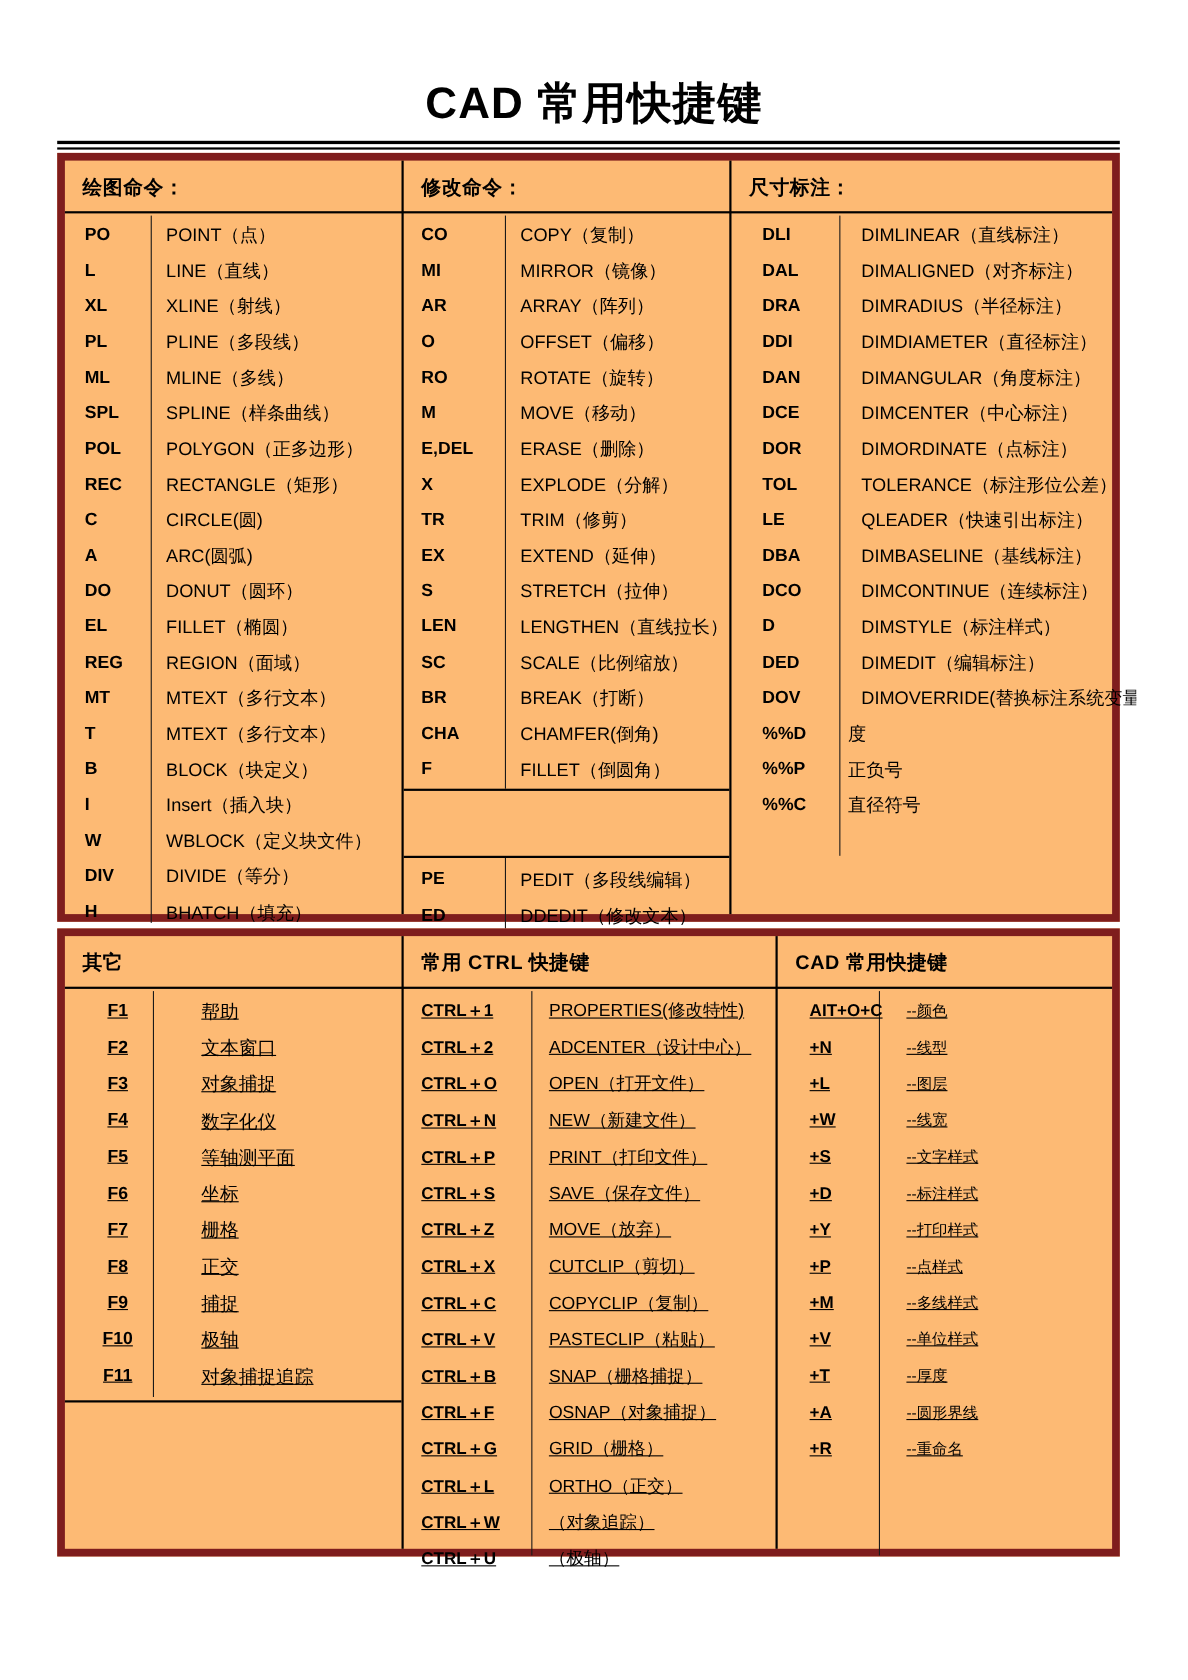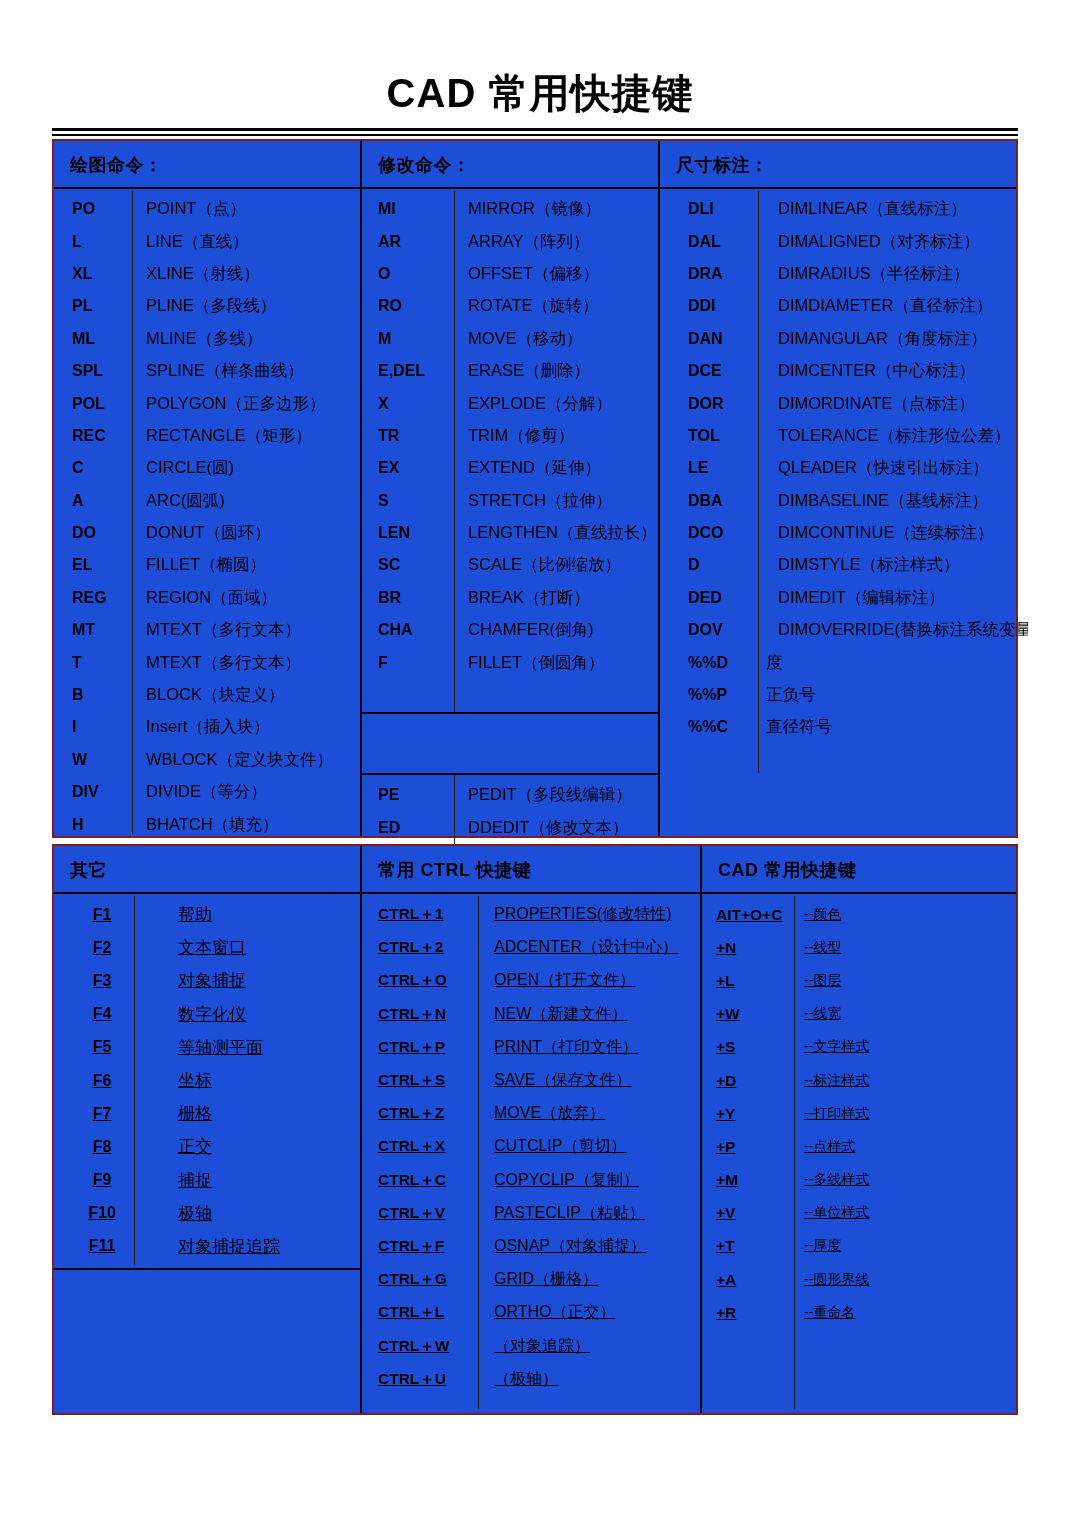--- a/index.html
+++ b/index.html
@@ -39,23 +39,23 @@
     left: 52px;
     width: 966px;
     background: #000;
   }
   .title-rule.r1 { top: 128px; height: 3px; }
   .title-rule.r2 { top: 134px; height: 2px; }
 
   
   .tbl {
     position: absolute;
-    border: 2px solid #7f1d1d;
+    border: 7px solid #7f1d1d;
     box-sizing: border-box;
-    background: #1d4ed8;
+    background: #fdba74;
   }
   #table-top    { left: 52px; top: 139px; width: 966px; height: 699px; }
   #table-bottom { left: 52px; top: 844px; width: 966px; height: 571px; }
 
   .vline {
     position: absolute;
     top: 0;
     bottom: 0;
     width: 2px;
     background: #000;
@@ -235,20 +235,24 @@
             <span class="k">H</span>
             <span class="v">BHATCH（填充）</span>
           </div>
         </div>
     </div>
 
     <div class="col c2" style="left:308px; top:48px; width:296px; height:649px;">
       <div class="vline thin" style="left:92px; top:2px; height:521px;"></div>
       <div class="rows" id="rows-modify" style="top:4px;">
           <div class="row">
+            <span class="k">CO</span>
+            <span class="v">COPY（复制）</span>
+          </div>
+          <div class="row">
             <span class="k">MI</span>
             <span class="v">MIRROR（镜像）</span>
           </div>
           <div class="row">
             <span class="k">AR</span>
             <span class="v">ARRAY（阵列）</span>
           </div>
           <div class="row">
             <span class="k">O</span>
             <span class="v">OFFSET（偏移）</span>
@@ -492,20 +496,24 @@
           </div>
           <div class="row">
             <span class="k">CTRL＋C</span>
             <span class="v">COPYCLIP（复制）</span>
           </div>
           <div class="row">
             <span class="k">CTRL＋V</span>
             <span class="v">PASTECLIP（粘贴）</span>
           </div>
           <div class="row">
+            <span class="k">CTRL＋B</span>
+            <span class="v">SNAP（栅格捕捉）</span>
+          </div>
+          <div class="row">
             <span class="k">CTRL＋F</span>
             <span class="v">OSNAP（对象捕捉）</span>
           </div>
           <div class="row">
             <span class="k">CTRL＋G</span>
             <span class="v">GRID（栅格）</span>
           </div>
           <div class="row">
             <span class="k">CTRL＋L</span>
             <span class="v">ORTHO（正交）</span>
@@ -516,21 +524,21 @@
           </div>
           <div class="row">
             <span class="k">CTRL＋U</span>
             <span class="v">（极轴）</span>
           </div>
         </div>
     </div>
 
     <div class="col cA bottom-rows" style="left:648px; top:48px; width:314px; height:519px;">
       <div class="vline thin" style="left:92px; top:2px; bottom:4px;"></div>
-      <div class="rows" id="rows-cad" style="top:4px;">
+      <div class="rows" id="rows-cad" style="top:4px;margin-left:15px;">
           <div class="row">
             <span class="k">AIT+O+C</span>
             <span class="v">--颜色</span>
           </div>
           <div class="row">
             <span class="k">+N</span>
             <span class="v">--线型</span>
           </div>
           <div class="row">
             <span class="k">+L</span>

